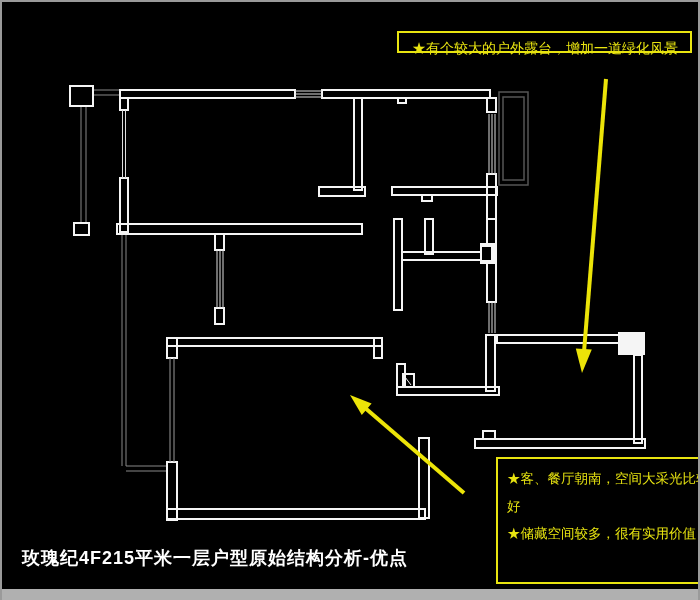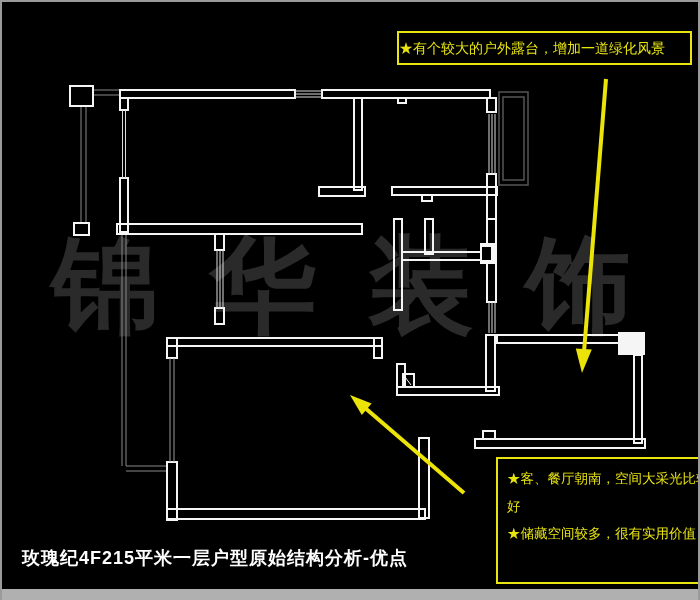--- a/index.html
+++ b/index.html
@@ -13,34 +13,33 @@
     position:absolute;left:50px;top:230px;z-index:1;
     font-family:"DejaVu Serif", serif;font-weight:bold;
     font-size:106px;line-height:106px;letter-spacing:52px;white-space:nowrap;
     color:#2a2a2a;user-select:none;
   }
   #plan-svg{position:absolute;left:0;top:0;z-index:2;}
   .note-box{
     position:absolute;z-index:4;border:2px solid #e8e410;color:#e8e410;
     background:transparent;box-sizing:border-box;
   }
-  #top-note{left:395px;top:29px;width:295px;height:34px;font-size:14px;line-height:30px;white-space:nowrap;}
+  #top-note{left:395px;top:29px;width:295px;height:22px;font-size:14px;line-height:30px;padding-left:13px;white-space:nowrap;}
   #bottom-note{left:466px;top:455px;width:227px;height:127px;font-size:13.5px;line-height:27.5px;padding:6px 4px 9px 9px;margin-left:28px;}
   #bottom-note p{margin:0;}
   #page-title{
     position:absolute;left:20px;top:544px;z-index:4;color:#fff;
     font-size:18px;font-weight:bold;letter-spacing:1px;white-space:nowrap;
   }
 </style>
 </head>
 <body>
 
 <div id="stage">
 
-  <div id="watermark">锦华装饰</div>
 
   <svg id="plan-svg" width="700" height="600" viewBox="0 0 700 600">
 
     <g stroke="#888" stroke-width="1" fill="none">
       <path d="M91,88 H118 M91,93 H118"></path>
       <path d="M79,104 V221 M84,104 V221"></path>
       <path d="M120,233 V464 M124,233 V464"></path>
       <path d="M124,464 H165 M124,469 H165"></path>
     </g>
 

